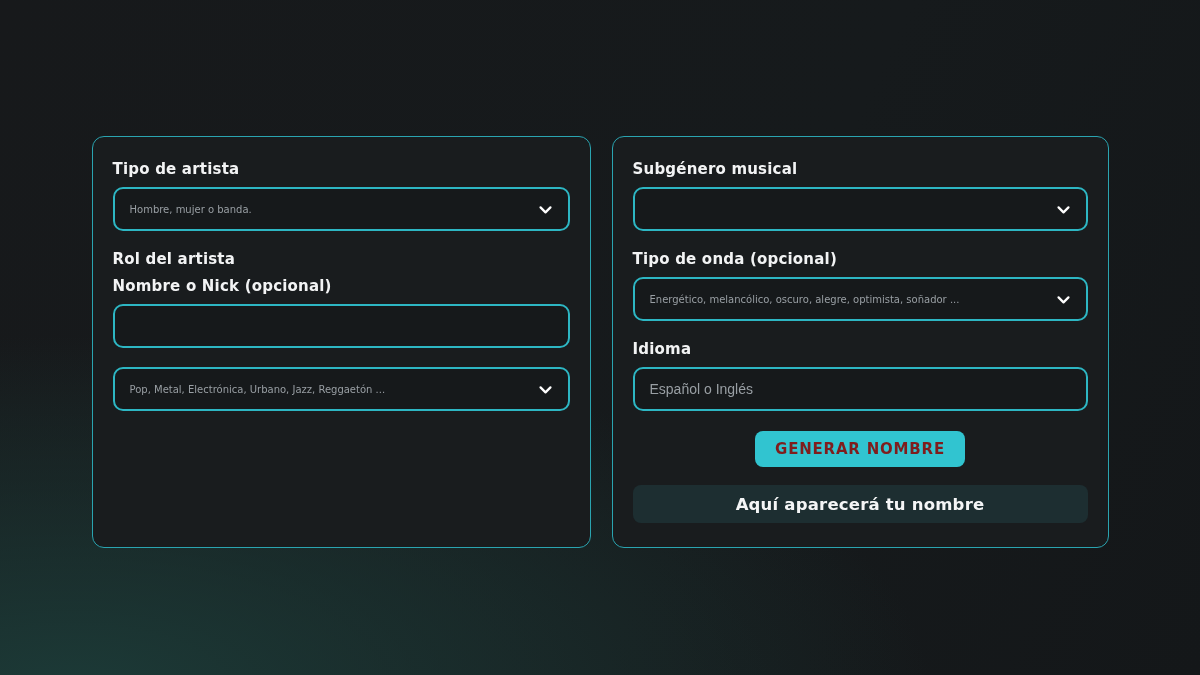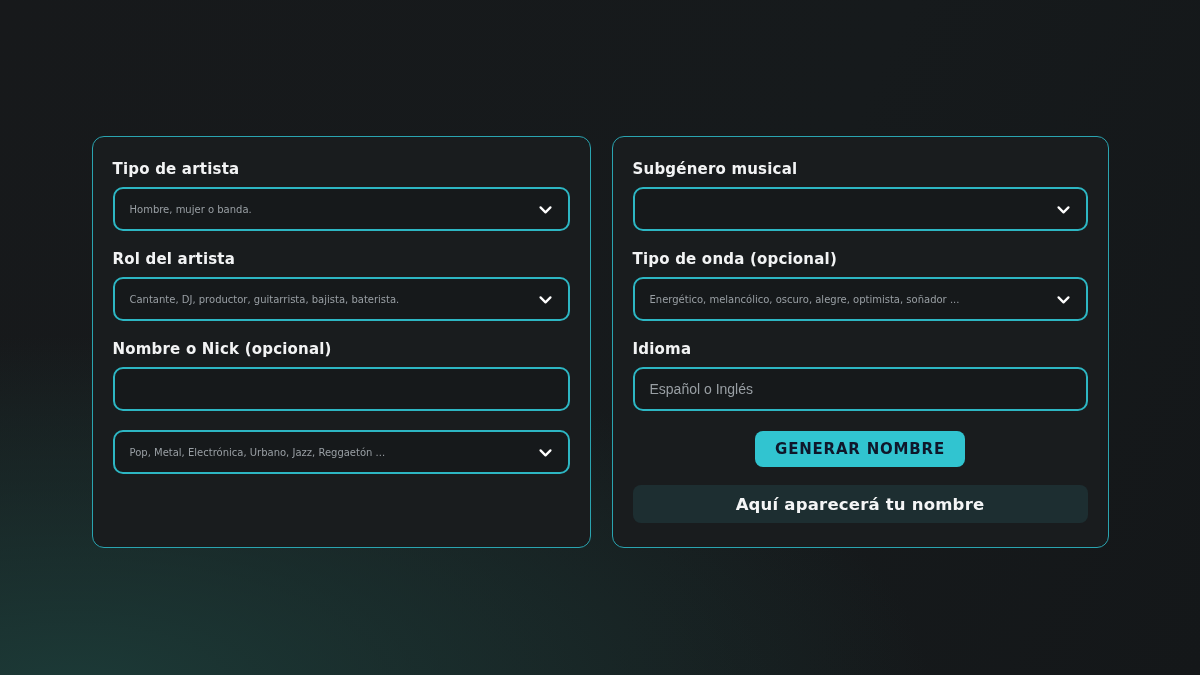--- a/index.html
+++ b/index.html
@@ -74,21 +74,21 @@
     color: #e7e9ea;
     font-size: 14px;
     outline: none;
   }
   .text-input::placeholder { color: #999fa4; opacity: 1; }
 
   .generate-btn {
     display: block;
     margin: 20px auto 0 auto;
     background: #31c4d0;
-    color: #0f172a;
+    color: #7f1d1d;
     border: none;
     border-radius: 8px;
     font-family: "DejaVu Sans", "Liberation Sans", sans-serif;
     font-size: 15px;
     font-weight: 700;
     letter-spacing: 0.8px;
     padding: 9px 20px;
     cursor: pointer;
   }
 
@@ -117,28 +117,20 @@
     <div class="select-box" role="combobox">
       <span class="select-text">Hombre, mujer o banda.</span>
       <span class="chevron">
         <svg width="17" height="17" viewBox="0 0 24 24">
             <path d="M5 9l7 7 7-7" fill="none" stroke="#ffffff" stroke-width="3.2" stroke-linecap="round" stroke-linejoin="round"></path>
           </svg>
       </span>
     </div>
 
     <div class="field-label">Rol del artista</div>
-    <div class="select-box" role="combobox">
-      <span class="select-text">Cantante, DJ, productor, guitarrista, bajista, baterista.</span>
-      <span class="chevron">
-        <svg width="17" height="17" viewBox="0 0 24 24">
-            <path d="M5 9l7 7 7-7" fill="none" stroke="#ffffff" stroke-width="3.2" stroke-linecap="round" stroke-linejoin="round"></path>
-          </svg>
-      </span>
-    </div>
 
     <div class="field-label">Nombre o Nick (opcional)</div>
     <input class="text-input" type="text" placeholder="" style="">
 
     <div class="select-box" role="combobox">
       <span class="select-text">Pop, Metal, Electrónica, Urbano, Jazz, Reggaetón ...</span>
       <span class="chevron">
         <svg width="17" height="17" viewBox="0 0 24 24">
             <path d="M5 9l7 7 7-7" fill="none" stroke="#ffffff" stroke-width="3.2" stroke-linecap="round" stroke-linejoin="round"></path>
           </svg>

